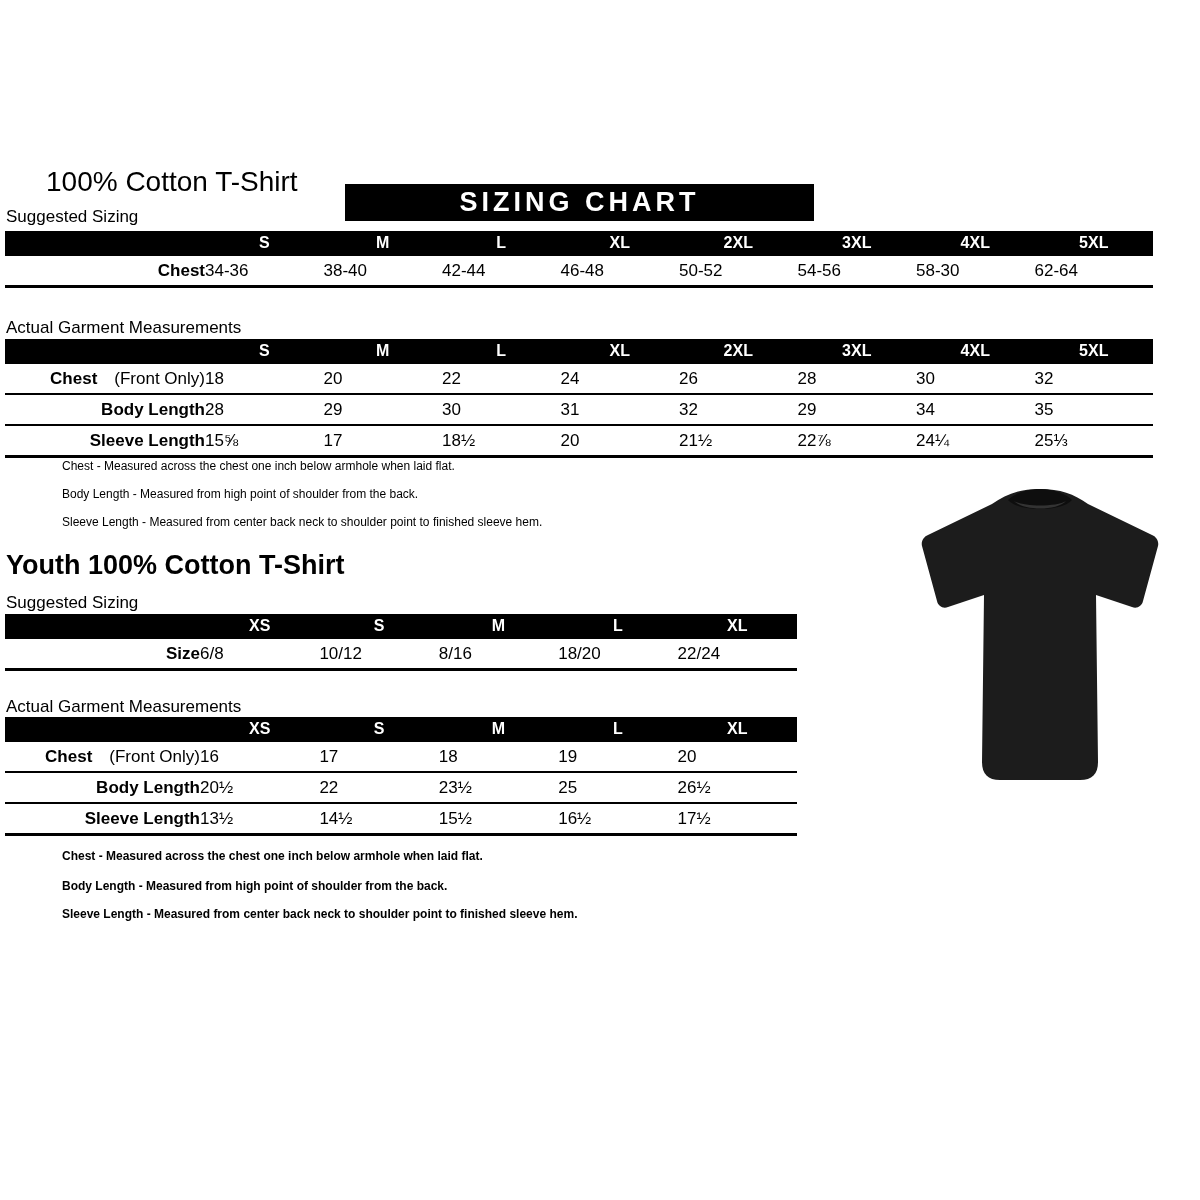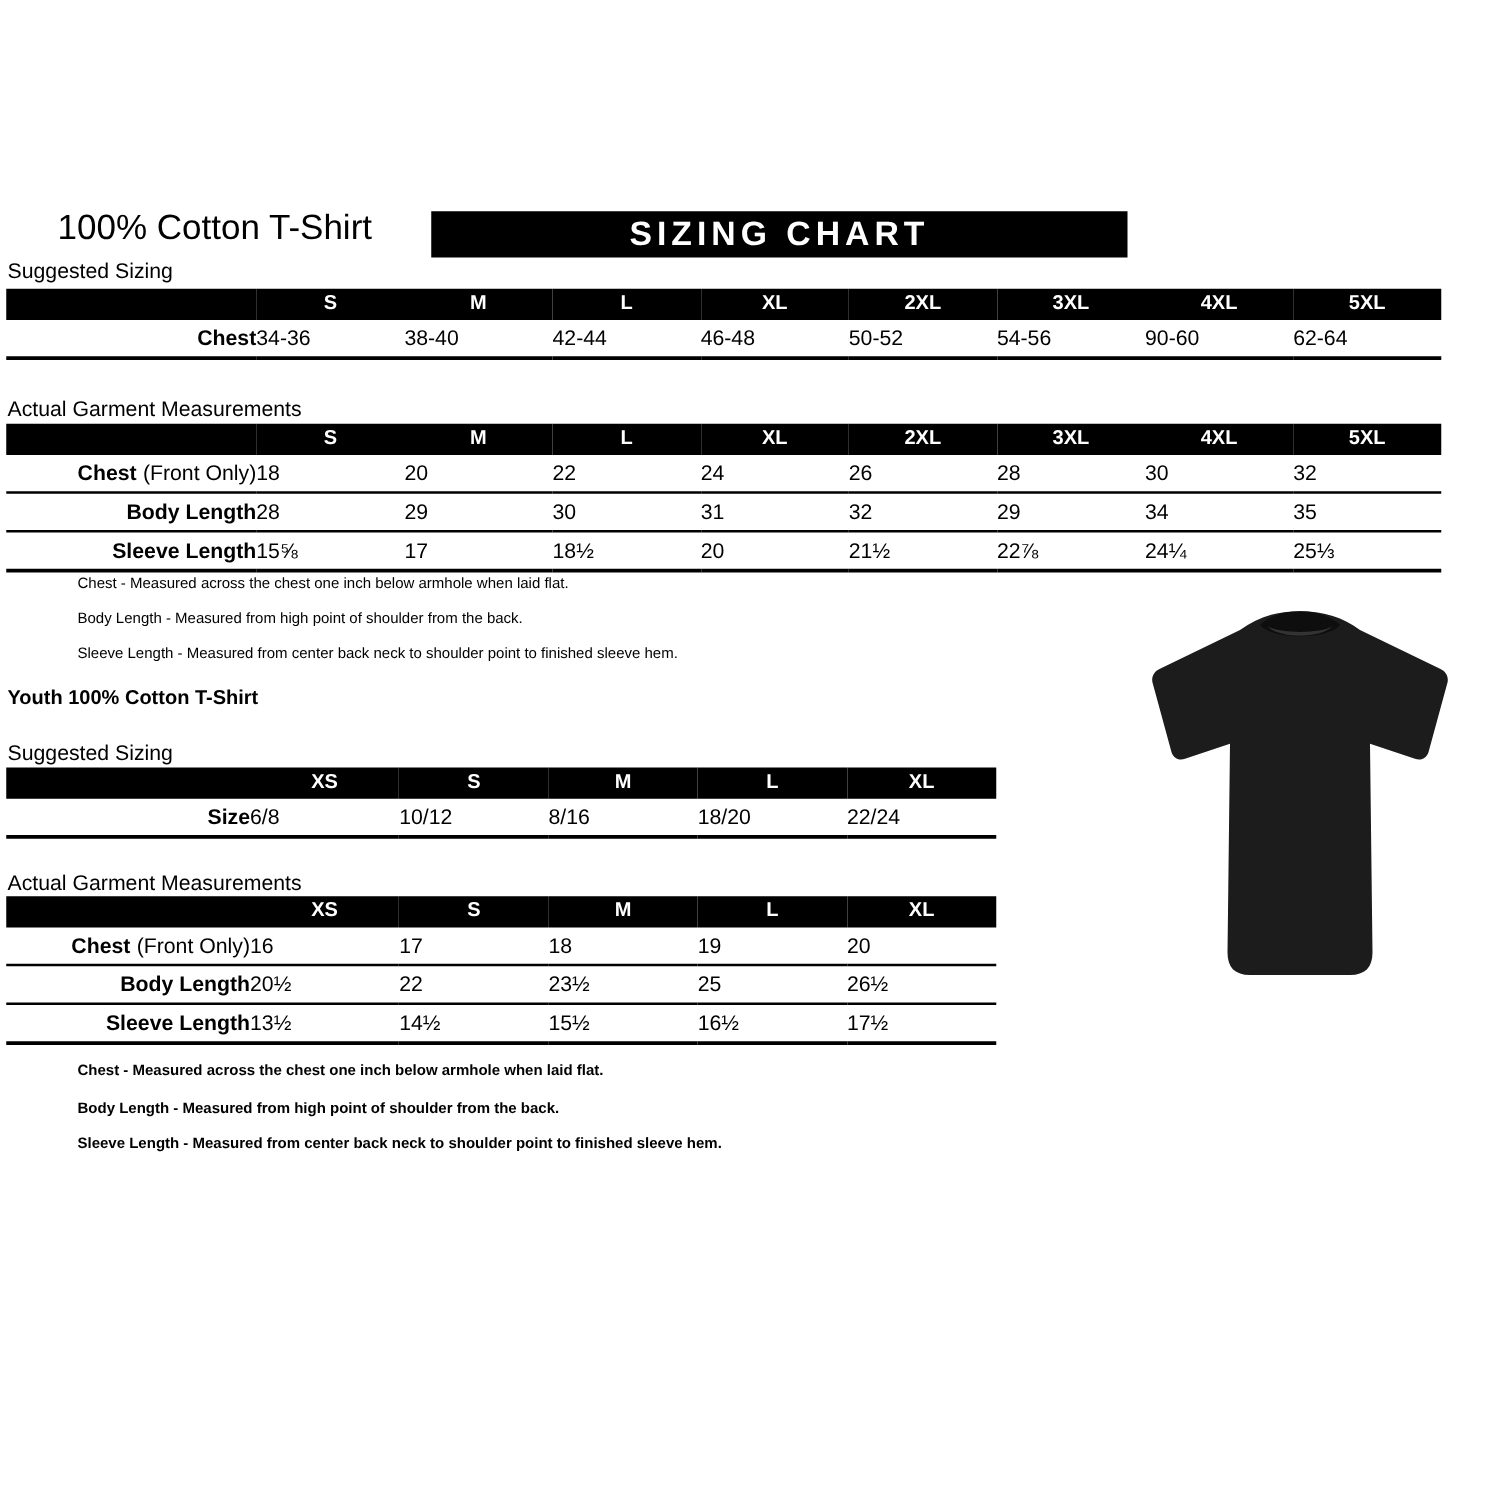--- a/index.html
+++ b/index.html
@@ -5,39 +5,39 @@
   html,body { margin:0; padding:0; }
   body {
     width:1200px; height:1200px; position:relative;
     background:#ffffff; color:#000;
     font-family:"Liberation Sans", sans-serif;
     overflow:hidden;
   }
   .abs { position:absolute; }
   .page-title { left:12px; top:166px; font-size:28px; font-weight:400;margin-left:34px; }
   .banner {
-    left:345px; top:169px; width:557px; height:37px;
+    left:345px; top:184px; width:469px; height:37px;
     background:#000; color:#fff; display:flex; align-items:center; justify-content:center;
     font-size:27px; font-weight:bold; letter-spacing:4px;
   }
   .section-label { left:6px; font-size:17px; }
-  .youth-title { left:6px; top:550px; font-size:16px; font-weight:bold; }
+  .youth-title { left:6px; top:550px; font-size:27px; font-weight:bold; }
 
   .tbl { position:absolute; left:5px; }
   .tbl table { border-collapse:collapse; table-layout:fixed; }
   .adult-w { width:1148px; }
   .youth-w { width:792px; }
   thead th {
     background:#000; color:#fff; font-size:16px; font-weight:bold;
     padding:3px 0 4px; text-align:center;
   }
   tbody td { font-size:17px; padding:5px 0 4px; }
   td.rowlabel { text-align:right; padding-left:13px; }
   .bold { font-weight:bold; }
-  .suffix { margin-left:5px; font-weight:400; }
+  .suffix { margin-left:17px; font-weight:400; }
   tbody tr { border-bottom:2px solid #000; }
   tbody tr:last-child { border-bottom:3px solid #000; }
 
   .note { position:absolute; left:14px; font-size:12px;margin-left:48px; }
   .note-b { font-weight:bold; }
 
   .shirt { left:890px; top:474px; width:300px; height:345px; }
 </style>
 </head>
 <body>
@@ -68,21 +68,21 @@
     </thead>
     <tbody>
       <tr>
         <td class="rowlabel bold">Chest</td>
         <td>34-36</td>
         <td>38-40</td>
         <td>42-44</td>
         <td>46-48</td>
         <td>50-52</td>
         <td>54-56</td>
-        <td>90-60</td>
+        <td>58-30</td>
         <td>62-64</td>
       </tr>
     </tbody>
   </table>
 </div>
 
 <div class="abs section-label" style="top:318px">Actual Garment Measurements</div>
 
 <div class="tbl adult-w" style="top:339px">
   <table class="adult-w">

